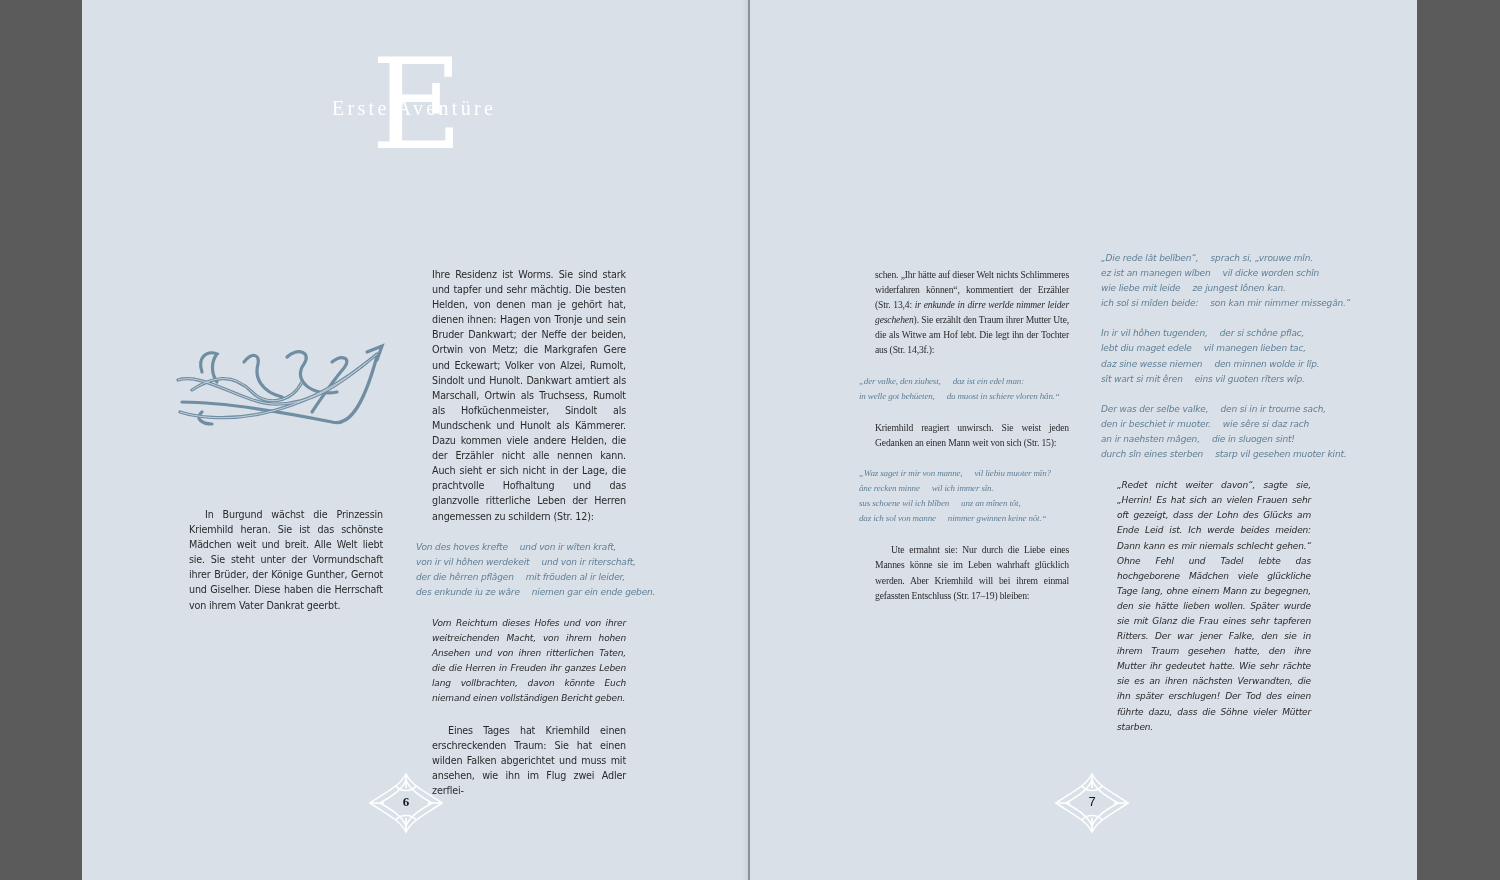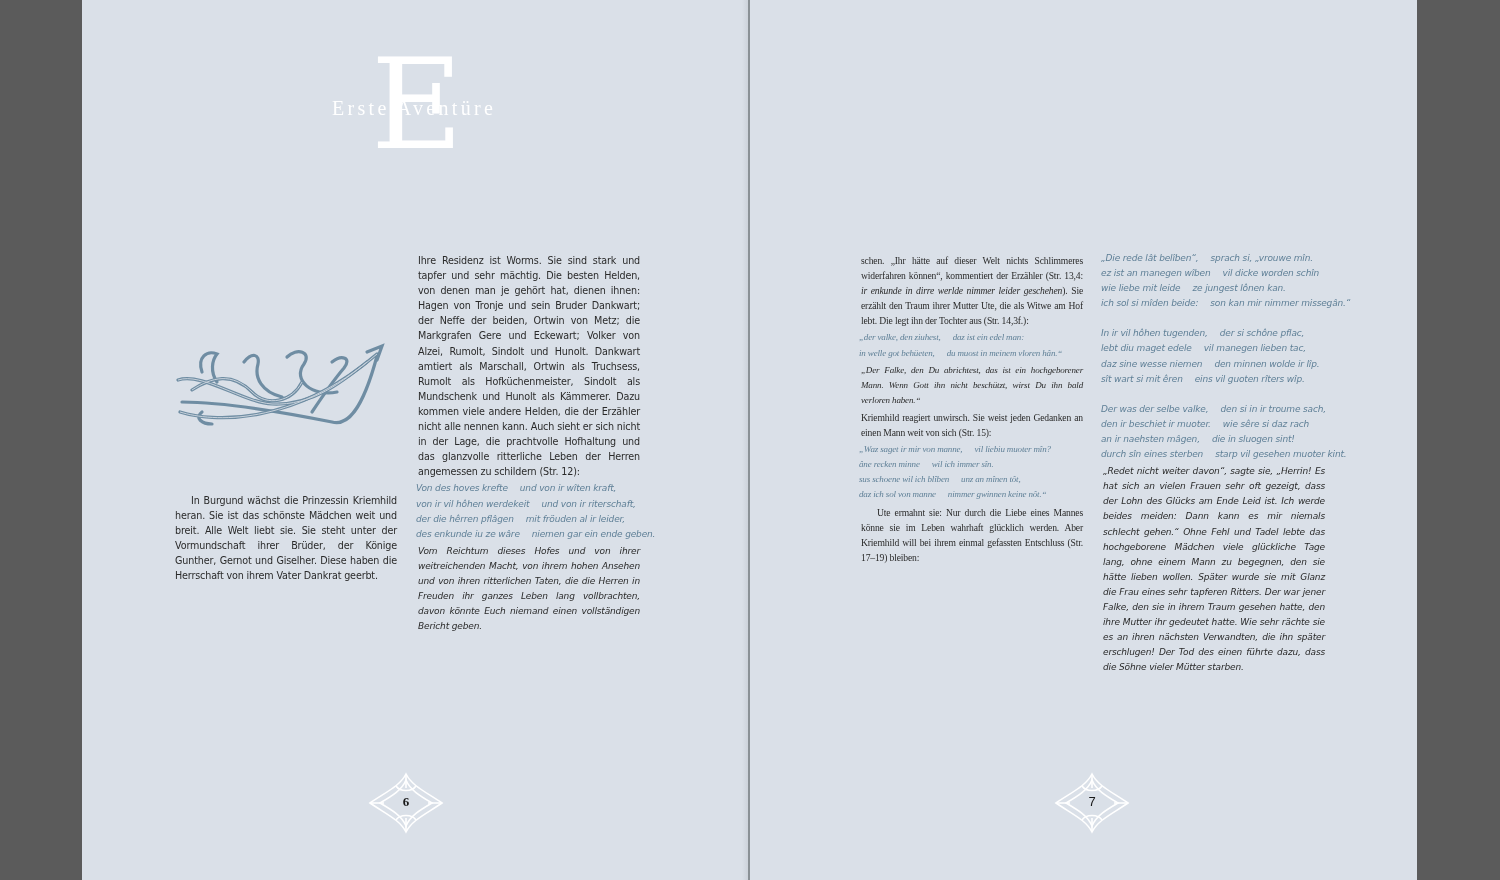--- a/index.html
+++ b/index.html
@@ -17,21 +17,21 @@
   }
   .chapter-title {
     position:absolute; left:332px; top:97px; font-family:"Liberation Serif", serif; font-size:20px;
     letter-spacing:3.3px; color:#ffffff; white-space:nowrap;
   }
 
   .col {
     position:absolute; width:226px; font-family:"DejaVu Sans", sans-serif; font-size:9.6px;
     line-height:15.1px; color:#2a2a2a; text-align:justify; letter-spacing:-0.15px;
   }
-  .col p { margin:2px; }
+  .col p { margin:16px; }
   .col .indent { text-indent:16px; }
   .verse { color:#5e7f96; font-style:italic; font-size:9px; line-height:15.1px; text-align:left; white-space:nowrap; }
   .verse .line { display:block; }
   .verse .gap { display:inline-block; width:12px; }
   .prose-it { font-style:italic; font-size:9px; }
   .blank { height:15px; }
 
   .ornament { position:absolute; left:172px; top:342px; width:216px; height:92px; }
   .folio { position:absolute; width:80px; height:66px; }
   .folio .num { position:absolute; left:0; top:24px; width:80px; text-align:center; font-family:"Liberation Serif", serif;
@@ -74,29 +74,29 @@
 
 <div class="col" style="left:416px; top:251px;">
   <p>Ihre Residenz ist Worms. Sie sind stark und tapfer und sehr mächtig. Die besten Helden, von denen man je gehört hat, dienen ihnen: Hagen von Tronje und sein Bruder Dankwart; der Neffe der beiden, Ortwin von Metz; die Markgrafen Gere und Eckewart; Volker von Alzei, Rumolt, Sindolt und Hunolt. Dankwart amtiert als Marschall, Ortwin als Truchsess, Rumolt als Hofküchenmeister, Sindolt als Mundschenk und Hunolt als Kämmerer. Dazu kommen viele andere Helden, die der Erzähler nicht alle nennen kann. Auch sieht er sich nicht in der Lage, die prachtvolle Hofhaltung und das glanzvolle ritterliche Leben der Herren angemessen zu schildern (Str. 12):</p>
   <div class="verse">
     <span class="line"><span>Von des hoves krefte</span><span class="gap"></span><span>und von ir wîten kraft,</span></span>
     <span class="line"><span>von ir vil hôhen werdekeit</span><span class="gap"></span><span>und von ir riterschaft,</span></span>
     <span class="line"><span>der die hêrren pflâgen</span><span class="gap"></span><span>mit fröuden al ir leider,</span></span>
     <span class="line"><span>des enkunde iu ze wâre</span><span class="gap"></span><span>niemen gar ein ende geben.</span></span>
   </div>
   <p class="prose-it">Vom Reichtum dieses Hofes und von ihrer weitreichenden Macht, von ihrem hohen Ansehen und von ihren ritterlichen Taten, die die Herren in Freuden ihr ganzes Leben lang vollbrachten, davon könnte Euch niemand einen vollständigen Bericht geben.</p>
+  <p class="indent">Eines Tages hat Kriemhild einen erschreckenden Traum: Sie hat einen wilden Falken abgerichtet und muss mit ansehen, wie ihn im Flug zwei Adler zerflei-</p>
 </div>
 
 <div class="col" style="left:859px; top:251px;font-family:Liberation Serif, serif;">
   <p><span>schen. „Ihr hätte auf dieser Welt nichts Schlimmeres widerfahren können“, kommentiert der Erzähler (Str. 13,4: </span><em>ir enkunde in dirre werlde nimmer leider geschehen</em><span>). Sie erzählt den Traum ihrer Mutter Ute, die als Witwe am Hof lebt. Die legt ihn der Tochter aus (Str. 14,3f.):</span></p>
   <div class="verse">
     <span class="line"><span>„der valke, den ziuhest,</span><span class="gap"></span><span>daz ist ein edel man:</span></span>
-    <span class="line"><span>in welle got behüeten,</span><span class="gap"></span><span>du muost in meinem vloren hân.“</span></span>
+    <span class="line"><span>in welle got behüeten,</span><span class="gap"></span><span>du muost in schiere vloren hân.“</span></span>
   </div>
-  <p class="prose-it">„Der Falke, den Du abrichtest, das ist ein hochgeborener Mann. Wenn Gott ihn nicht beschützt, wirst Du ihn bald verloren haben.“</p>
   <p>Kriemhild reagiert unwirsch. Sie weist jeden Gedanken an einen Mann weit von sich (Str. 15):</p>
   <div class="verse">
     <span class="line"><span>„Waz saget ir mir von manne,</span><span class="gap"></span><span>vil liebiu muoter mîn?</span></span>
     <span class="line"><span>âne recken minne</span><span class="gap"></span><span>wil ich immer sîn.</span></span>
     <span class="line"><span>sus schoene wil ich blîben</span><span class="gap"></span><span>unz an mînen tôt,</span></span>
     <span class="line"><span>daz ich sol von manne</span><span class="gap"></span><span>nimmer gwinnen keine nôt.“</span></span>
   </div>
   <p class="indent">Ute ermahnt sie: Nur durch die Liebe eines Mannes könne sie im Leben wahrhaft glücklich werden. Aber Kriemhild will bei ihrem einmal gefassten Entschluss (Str. 17–19) bleiben:</p>
 </div>
 

